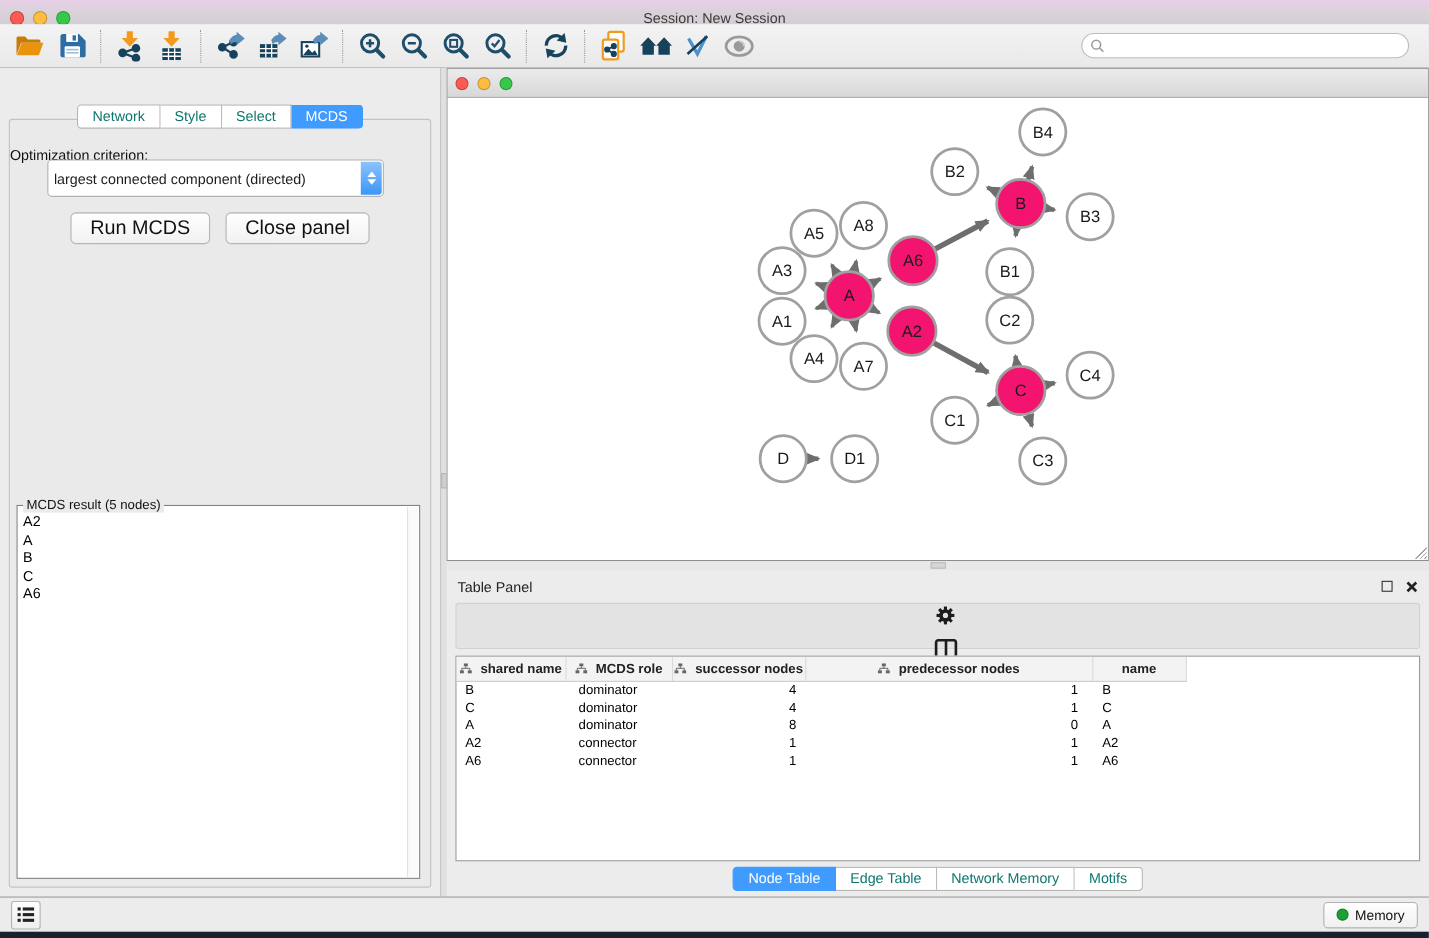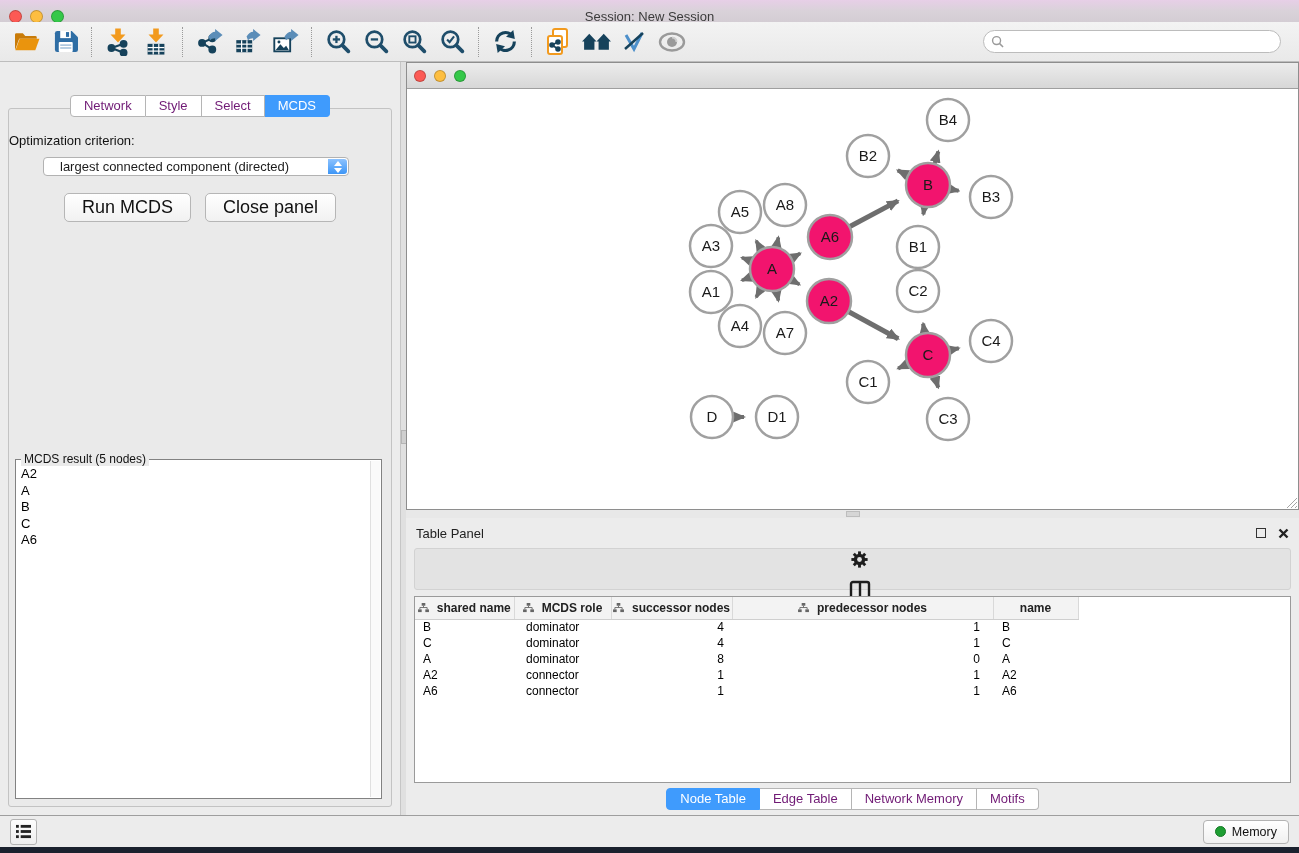--- a/index.html
+++ b/index.html
@@ -35,30 +35,30 @@
   
   #control-panel { position:absolute; left:0; top:0; width:400px; height:753px; background:#ececec; }
   .panel-head { height:30px; display:flex; align-items:center; padding:0 10px; }
   .panel-title { font-size:13px; color:#222; }
   .panel-icons { margin-left:auto; display:flex; gap:12px; align-items:center; }
   .float-ico { width:10px; height:10px; border:1.6px solid #333; display:inline-block; }
   .close-ico svg { display:block; }
 
   .cp-tabs { position:absolute; left:0; right:0; top:33px; display:flex; justify-content:center; z-index:3; }
   .seg { display:flex; }
-  .seg .segbtn { border:1px solid #b5b5b5; border-left:none; background:#fff; padding:2px 13px; font-size:13px; color:#701a75; line-height:16px; }
+  .seg .segbtn { border:1px solid #b5b5b5; border-left:none; background:#fff; padding:2px 13px; font-size:13px; color:#0f766e; line-height:16px; }
   .seg .segbtn:first-child { border-left:1px solid #b5b5b5; border-radius:4px 0 0 4px; }
   .seg .segbtn:last-child { border-radius:0 4px 4px 0; }
   .seg .segbtn.active { background:#3f9bfd; border-color:#3f9bfd; color:#fff; }
 
   #cp-body { position:absolute; left:8px; right:8px; top:46px; bottom:8px; background:#eaeaea;
     border:1px solid #c3c3c3; border-radius:3px; }
   #opt-label { position:absolute; left:0; right:0; top:24px; text-align:left; font-size:13px; color:#111; }
-  #criterion { position:absolute; left:34px; right:42px; top:48px; height:19px; background:#fff;
-    border:1px solid #b2b2b2; border-radius:4px; display:flex; align-items:center; padding-left:16px; font-size:13px; }
+  #criterion { position:absolute; left:34px; right:42px; top:36px; height:34px; background:#fff;
+    border:1px solid #b2b2b2; border-radius:4px; display:flex; align-items:center; padding-left:5px; font-size:13px; }
   #criterion .stepper { position:absolute; right:1px; top:1px; bottom:1px; width:19px; border-radius:0 3px 3px 0;
     background:linear-gradient(#8cc2fe,#3d96f7); display:flex; flex-direction:column; align-items:center; justify-content:center; gap:2px; }
   .arr-up { width:0; height:0; border-left:4px solid transparent; border-right:4px solid transparent; border-bottom:5px solid #fff; }
   .arr-dn { width:0; height:0; border-left:4px solid transparent; border-right:4px solid transparent; border-top:5px solid #fff; }
   #cp-buttons { position:absolute; left:0; right:0; top:84px; display:flex; justify-content:center; gap:14px; }
   .mac-btn { background:linear-gradient(#ffffff,#f1f1f1); border:1px solid #b6b6b6; border-radius:5px;
     padding:3px 17px; font-size:18px; color:#111;text-align:right; }
 
   #mcds-group { position:absolute; left:6px; right:9px; top:350px; bottom:7px; border:1px solid #828282; background:#fff; }
   #mcds-legend { position:absolute; top:-8px; left:5px; background:#eaeaea; padding:0 3px; font-size:12px; color:#111; }

